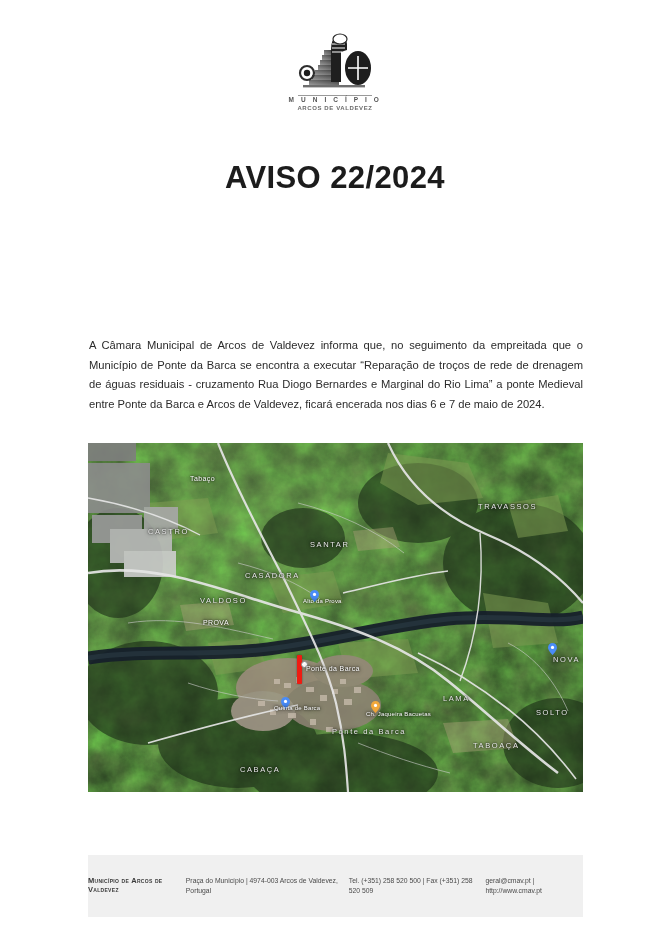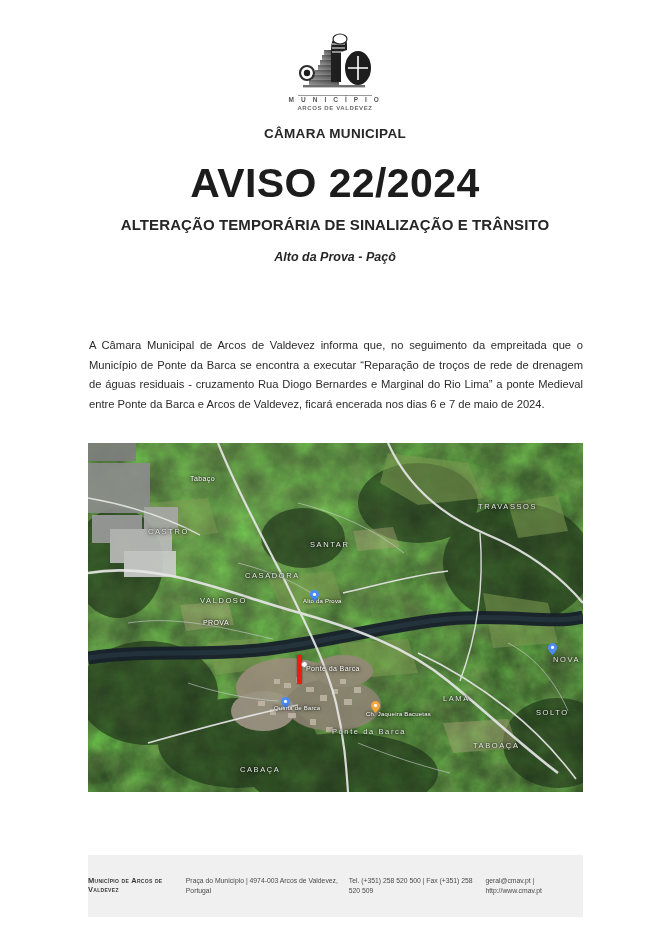--- a/index.html
+++ b/index.html
@@ -30,21 +30,21 @@
   }
   .logo-rule { width: 74px; height: 1px; background: #9a9a9a; margin: 1px auto 1px; }
 
   
   .camara {
     position: absolute; top: 126px; left: 0; width: 670px; text-align: center;
     font-size: 13.5px; font-weight: bold; letter-spacing: 0.3px; color: #262626;
   }
   .aviso {
     position: absolute; top: 160px; left: 0; width: 670px; text-align: center;
-    font-size: 41px; font-weight: bold; letter-spacing: 0.4px; color: #1c1c1c;
+    font-size: 31px; font-weight: bold; letter-spacing: 0.4px; color: #1c1c1c;
   }
   .subtitle {
     position: absolute; top: 216px; left: 0; width: 670px; text-align: center;
     font-size: 15px; font-weight: bold; letter-spacing: 0.1px; color: #262626;
   }
   .place {
     position: absolute; top: 250px; left: 0; width: 670px; text-align: center;
     font-size: 12.5px; font-weight: bold; font-style: italic; color: #262626;
   }
 
@@ -129,24 +129,21 @@
 
       <rect x="12" y="55" width="62" height="2.4" fill="#6e6e6e"></rect>
     </svg>
     <div class="logo-text">
       <div class="logo-rule"></div>
       <span class="logo-line1">M U N I C Í P I O</span>
       <span class="logo-line2">ARCOS DE VALDEVEZ</span>
     </div>
   </div>
 
-  <div class="camara">CÂMARA MUNICIPAL</div>
   <div class="aviso">AVISO 22/2024</div>
-  <div class="subtitle">ALTERAÇÃO TEMPORÁRIA DE SINALIZAÇÃO E TRÂNSITO</div>
-  <div class="place">Alto da Prova - Paçô</div>
 
   <div class="body-text">
     <p class="para">A Câmara Municipal de Arcos de Valdevez informa que, no seguimento da empreitada que o Município de Ponte da Barca se encontra a executar “Reparação de troços de rede de drenagem de águas residuais - cruzamento Rua Diogo Bernardes e Marginal do Rio Lima” a ponte Medieval entre Ponte da Barca e Arcos de Valdevez, ficará encerada nos dias 6 e 7 de maio de 2024.</p>
   </div>
 
   <div class="map">
     <svg class="map-canvas" viewBox="0 0 495 349" preserveAspectRatio="none">
       <defs>
         <radialGradient id="p1" cx="30%" cy="25%" r="70%">
           <stop offset="0" stop-color="#4d6b3c"></stop>

